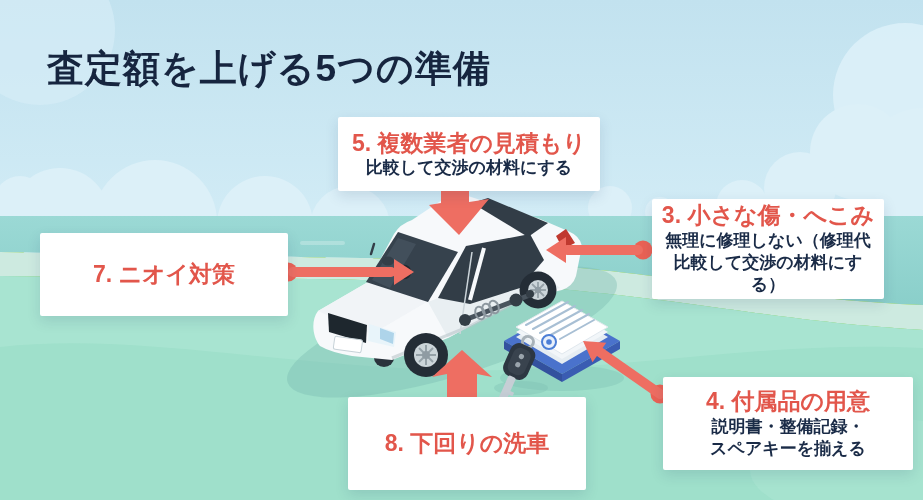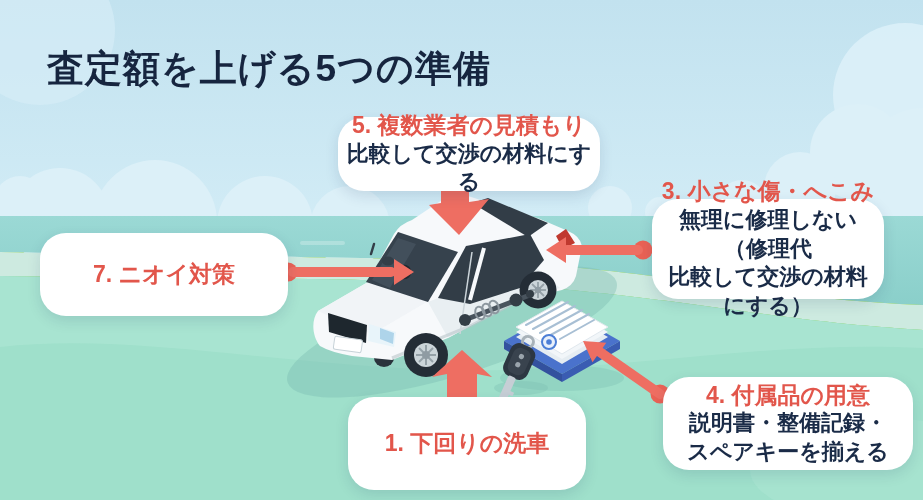--- a/index.html
+++ b/index.html
@@ -8,30 +8,30 @@
     position:relative;width:923px;height:500px;overflow:hidden;
     background:#84cc16;
   }
   .scene{position:absolute;inset:0;width:923px;height:500px;display:block;}
   .page-title{
     position:absolute;left:47px;top:44px;
     font-size:37px;font-weight:800;letter-spacing:1px;
     color:#16253f;white-space:nowrap;
   }
   .callout{
-    position:absolute;background:#ffffff;border-radius:26px;
+    position:absolute;background:#ffffff;border-radius:2px;
     box-shadow:0 5px 14px rgba(20,50,90,.13);
     display:flex;flex-direction:column;align-items:center;justify-content:center;
     text-align:center;padding:6px 8px;box-sizing:border-box;
   }
   .callout .head{
     font-weight:800;color:#e2564b;font-size:23px;line-height:1.25;white-space:nowrap;
   }
   .callout .body{
-    font-weight:700;color:#1a2b47;font-size:22px;line-height:1.3;white-space:pre-line;
+    font-weight:700;color:#1a2b47;font-size:17px;line-height:1.3;white-space:pre-line;
   }
   .box5{left:338px;top:117px;width:262px;height:74px;}
   .box2{left:40px; top:233px;width:248px;height:83px;}
   .box3{left:652px;top:199px;width:232px;height:100px;}
   .box1{left:348px;top:397px;width:238px;height:93px;}
   .box4{left:663px;top:377px;width:250px;height:93px;}
 </style>
 </head>
 <body>
 
@@ -231,21 +231,21 @@
     <div class="head">7. ニオイ対策</div>
   </div>
 
   <div class="callout box3">
     <div class="head">3. 小さな傷・へこみ</div>
     <div class="body">無理に修理しない（修理代
 比較して交渉の材料にする）</div>
   </div>
 
   <div class="callout box1">
-    <div class="head">1. 下回りの洗車</div>
+    <div class="head">8. 下回りの洗車</div>
   </div>
 
   <div class="callout box4">
     <div class="head">4. 付属品の用意</div>
     <div class="body">説明書・整備記録・
 スペアキーを揃える</div>
   </div>
 
 </div>
 

